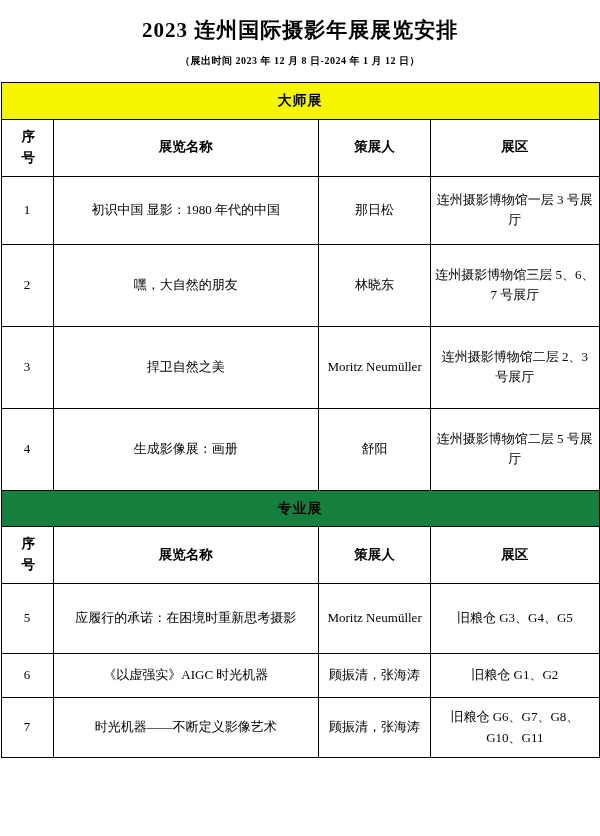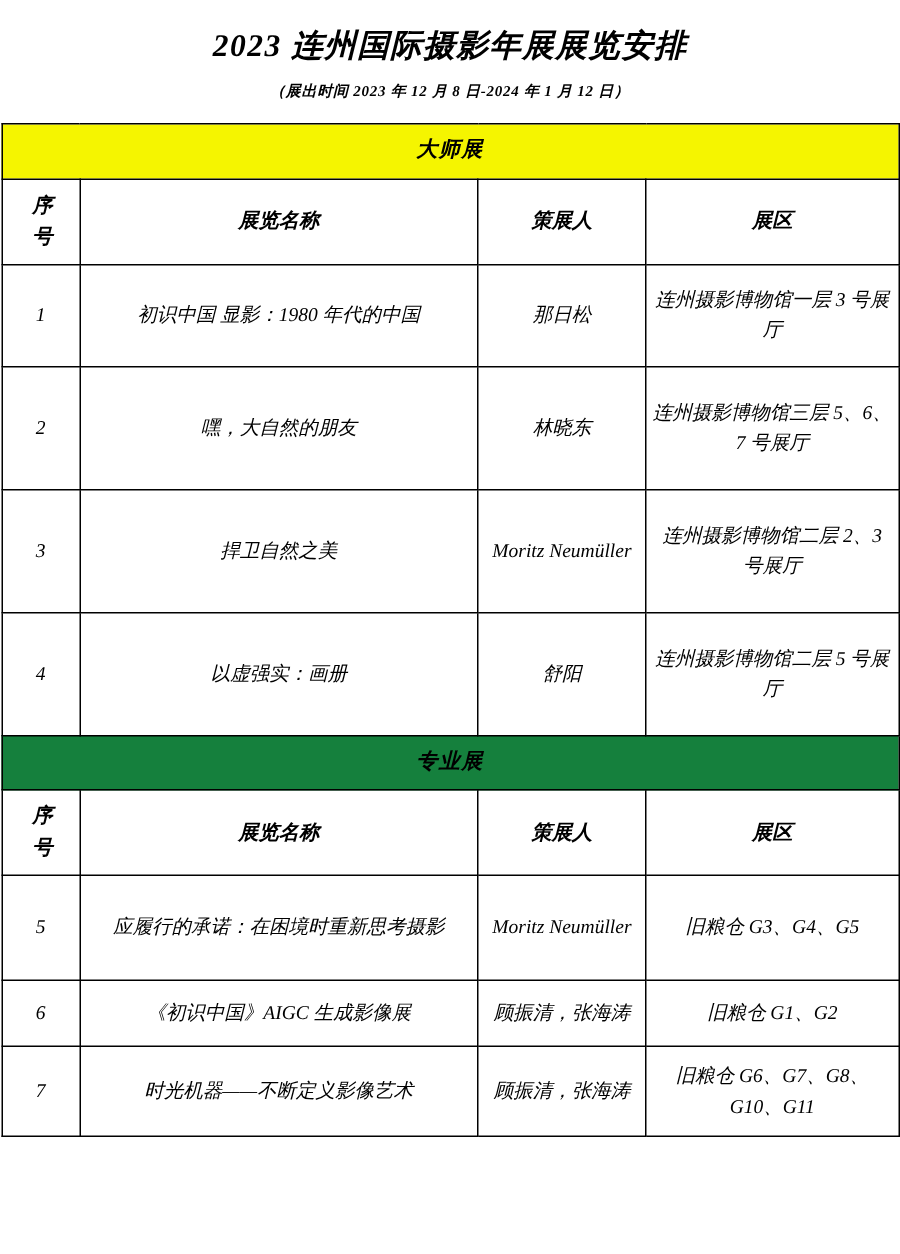--- a/index.html
+++ b/index.html
@@ -12,21 +12,20 @@
     height: 836px;
     font-family: "Liberation Serif", "DejaVu Serif", serif;
     color: #000000;
     overflow: hidden;
   }
   .page {
     width: 600px;
     height: 661px;
     box-sizing: border-box;
     position: relative;
-    font-style: italic;
   }
   .title {
     text-align: center;
     font-size: 21px;
     font-weight: bold;
     letter-spacing: 1px;
     padding: 16px 10px 6px 10px;
     font-family: "Liberation Serif", "DejaVu Serif", serif;
   }
   .subtitle {
@@ -125,21 +124,21 @@
 
       <tr style="height:82px;">
         <td>3</td>
         <td class="cell-name">捍卫自然之美</td>
         <td>Moritz Neumüller</td>
         <td class="cell-area">连州摄影博物馆二层 2、3 号展厅</td>
       </tr>
 
       <tr style="height:82px;">
         <td>4</td>
-        <td class="cell-name">以虚强实：画册</td>
+        <td class="cell-name">生成影像展：画册</td>
         <td>舒阳</td>
         <td class="cell-area">连州摄影博物馆二层 5 号展厅</td>
       </tr>
 
       <tr class="section-pro">
         <td colspan="4">专业展</td>
       </tr>
       <tr class="head">
         <td>序号</td>
         <td>展览名称</td>
@@ -149,21 +148,21 @@
 
       <tr style="height:70px;">
         <td>5</td>
         <td class="cell-name">应履行的承诺：在困境时重新思考摄影</td>
         <td>Moritz Neumüller</td>
         <td class="cell-area">旧粮仓 G3、G4、G5</td>
       </tr>
 
       <tr style="height:44px;">
         <td>6</td>
-        <td class="cell-name">《初识中国》AIGC 生成影像展</td>
+        <td class="cell-name">《以虚强实》AIGC 时光机器</td>
         <td>顾振清，张海涛</td>
         <td class="cell-area">旧粮仓 G1、G2</td>
       </tr>
 
       <tr style="height:60px;">
         <td>7</td>
         <td class="cell-name">时光机器——不断定义影像艺术</td>
         <td>顾振清，张海涛</td>
         <td class="cell-area">旧粮仓 G6、G7、G8、G10、G11</td>
       </tr>

